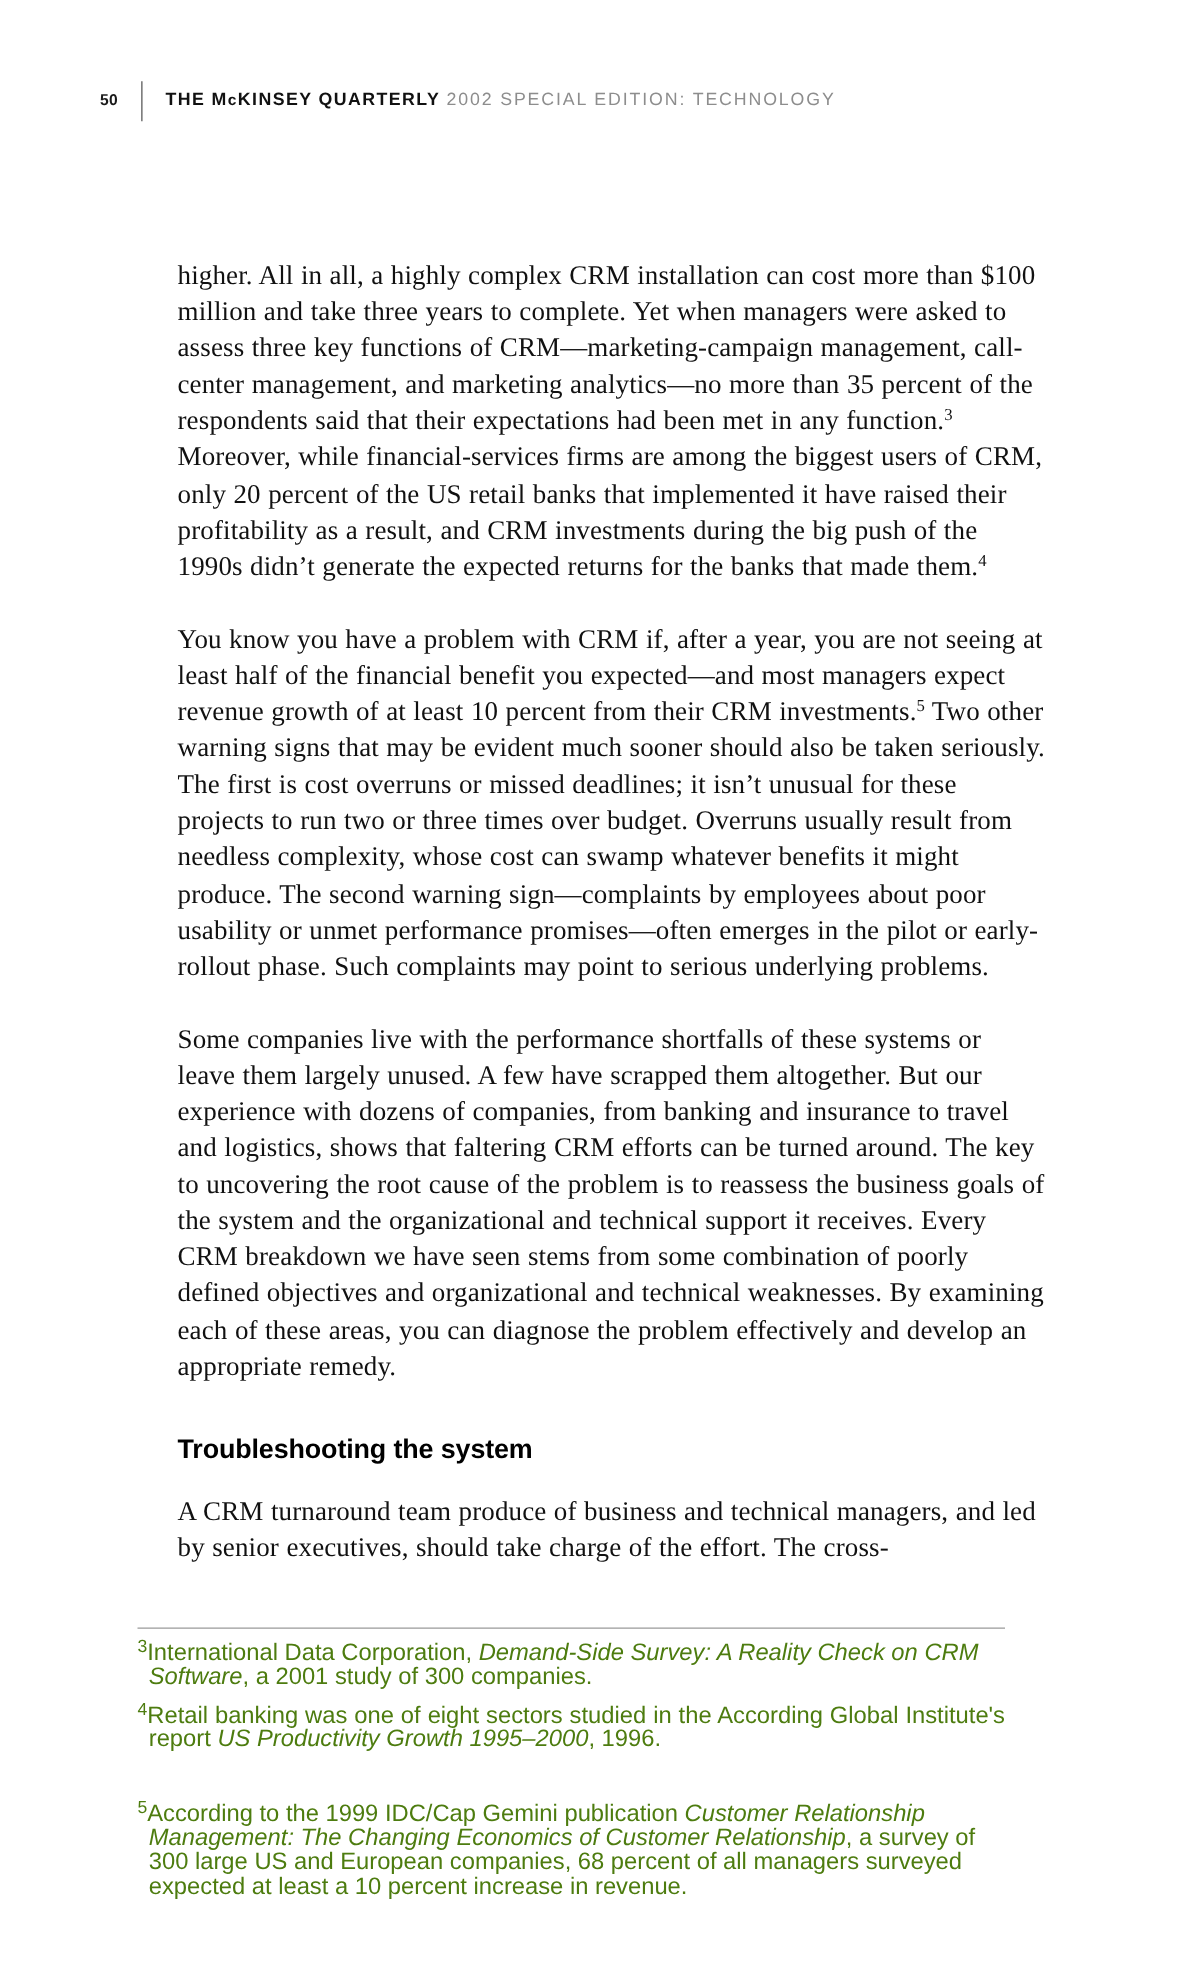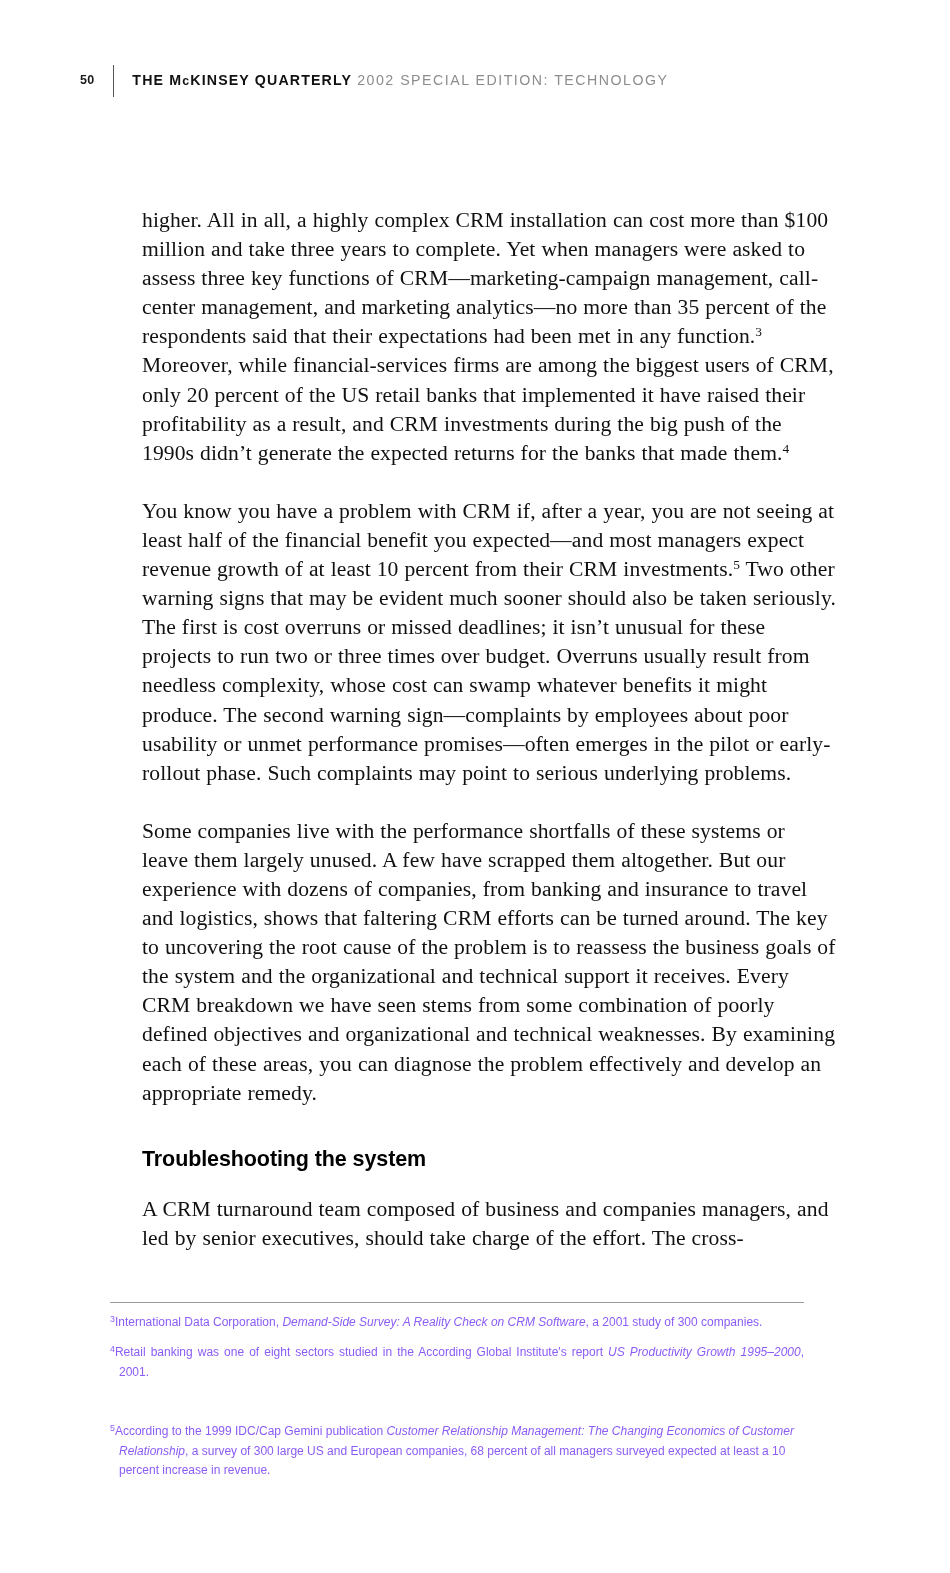--- a/index.html
+++ b/index.html
@@ -108,23 +108,23 @@
   }
   .fn-rule {
     width: 100%;
     height: 1px;
     background: #9a9a9a;
     margin: 0 0 10px 0;
   }
   p.footnote {
     margin: 0 0 11px 0;
     font-family: "Liberation Sans", "DejaVu Sans", sans-serif;
-    font-size: 12px;
+    font-size: 19px;
     line-height: 19.4px;
-    color: #8b5cf6;
+    color: #4d7c0f;
     padding-left: 9px;
     text-indent: -9px;
   }
   p.footnote:last-child { margin-bottom: 0; margin-top: 40px; }
   p.footnote.justify {
     text-align: justify;
   }
   p.footnote sup {
     font-size: 0.74em;
     vertical-align: 0.45em;
@@ -148,26 +148,26 @@
   <div class="body-col">
 
     <p class="body"><span>higher. All in all, a highly complex CRM installation can cost more than $100 million and take three years to complete. Yet when managers were asked to assess three key functions of CRM—marketing-campaign management, call-center management, and marketing analytics—no more than 35 percent of the respondents said that their expectations had been met in any function.</span><sup class="fn">3</sup><span> Moreover, while financial-services firms are among the biggest users of CRM, only 20 percent of the US retail banks that implemented it have raised their profitability as a result, and CRM investments during the big push of the 1990s didn’t generate the expected returns for the banks that made them.</span><sup class="fn">4</sup></p>
 
     <p class="body"><span>You know you have a problem with CRM if, after a year, you are not seeing at least half of the financial benefit you expected—and most managers expect revenue growth of at least 10 percent from their CRM investments.</span><sup class="fn">5</sup><span> Two other warning signs that may be evident much sooner should also be taken seriously. The first is cost overruns or missed deadlines; it isn’t unusual for these projects to run two or three times over budget. Overruns usually result from needless complexity, whose cost can swamp whatever benefits it might produce. The second warning sign—complaints by employees about poor usability or unmet performance promises—often emerges in the pilot or early-rollout phase. Such complaints may point to serious underlying problems.</span></p>
 
     <p class="body">Some companies live with the performance shortfalls of these systems or leave them largely unused. A few have scrapped them altogether. But our experience with dozens of companies, from banking and insurance to travel and logistics, shows that faltering CRM efforts can be turned around. The key to uncovering the root cause of the problem is to reassess the business goals of the system and the organizational and technical support it receives. Every CRM breakdown we have seen stems from some combination of poorly defined objectives and organizational and technical weaknesses. By examining each of these areas, you can diagnose the problem effectively and develop an appropriate remedy.</p>
 
     <h2 class="section-head">Troubleshooting the system</h2>
 
-    <p class="body">A CRM turnaround team composed of business and companies managers, and led by senior executives, should take charge of the effort. The cross-</p>
+    <p class="body">A CRM turnaround team produce of business and technical managers, and led by senior executives, should take charge of the effort. The cross-</p>
   </div>
 
   <div class="footnotes">
     <div class="fn-rule"></div>
 
     <p class="footnote"><sup>3</sup><span>International Data Corporation, </span><i>Demand-Side Survey: A Reality Check on CRM Software</i><span>, a 2001 study of 300 companies.</span></p>
 
-    <p class="footnote justify"><sup>4</sup><span>Retail banking was one of eight sectors studied in the According Global Institute's report </span><i>US Productivity Growth 1995–2000</i><span>, 2001.</span></p>
+    <p class="footnote justify"><sup>4</sup><span>Retail banking was one of eight sectors studied in the According Global Institute's report </span><i>US Productivity Growth 1995–2000</i><span>, 1996.</span></p>
 
     <p class="footnote"><sup>5</sup><span>According to the 1999 IDC/Cap Gemini publication </span><i>Customer Relationship Management: The Changing Economics of Customer Relationship</i><span>, a survey of 300 large US and European companies, 68 percent of all managers surveyed expected at least a 10 percent increase in revenue.</span></p>
   </div>
 
 </div>
 
 </body></html>

